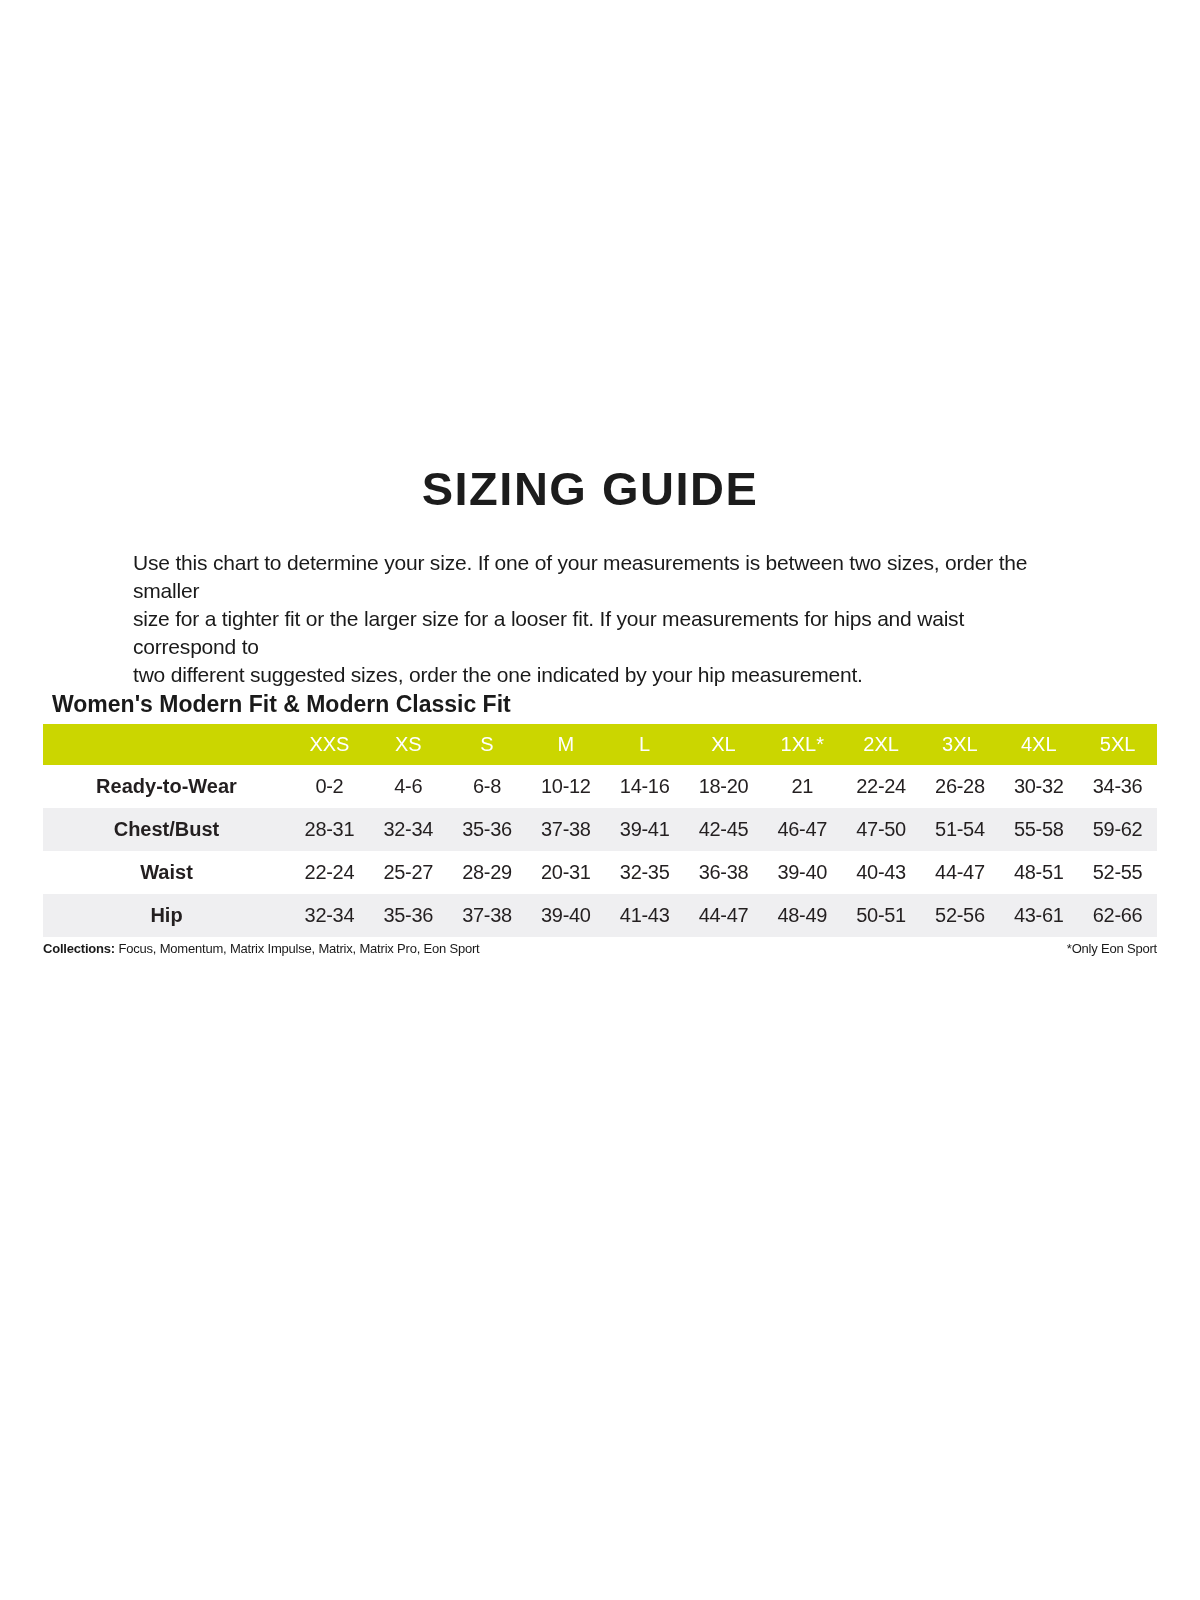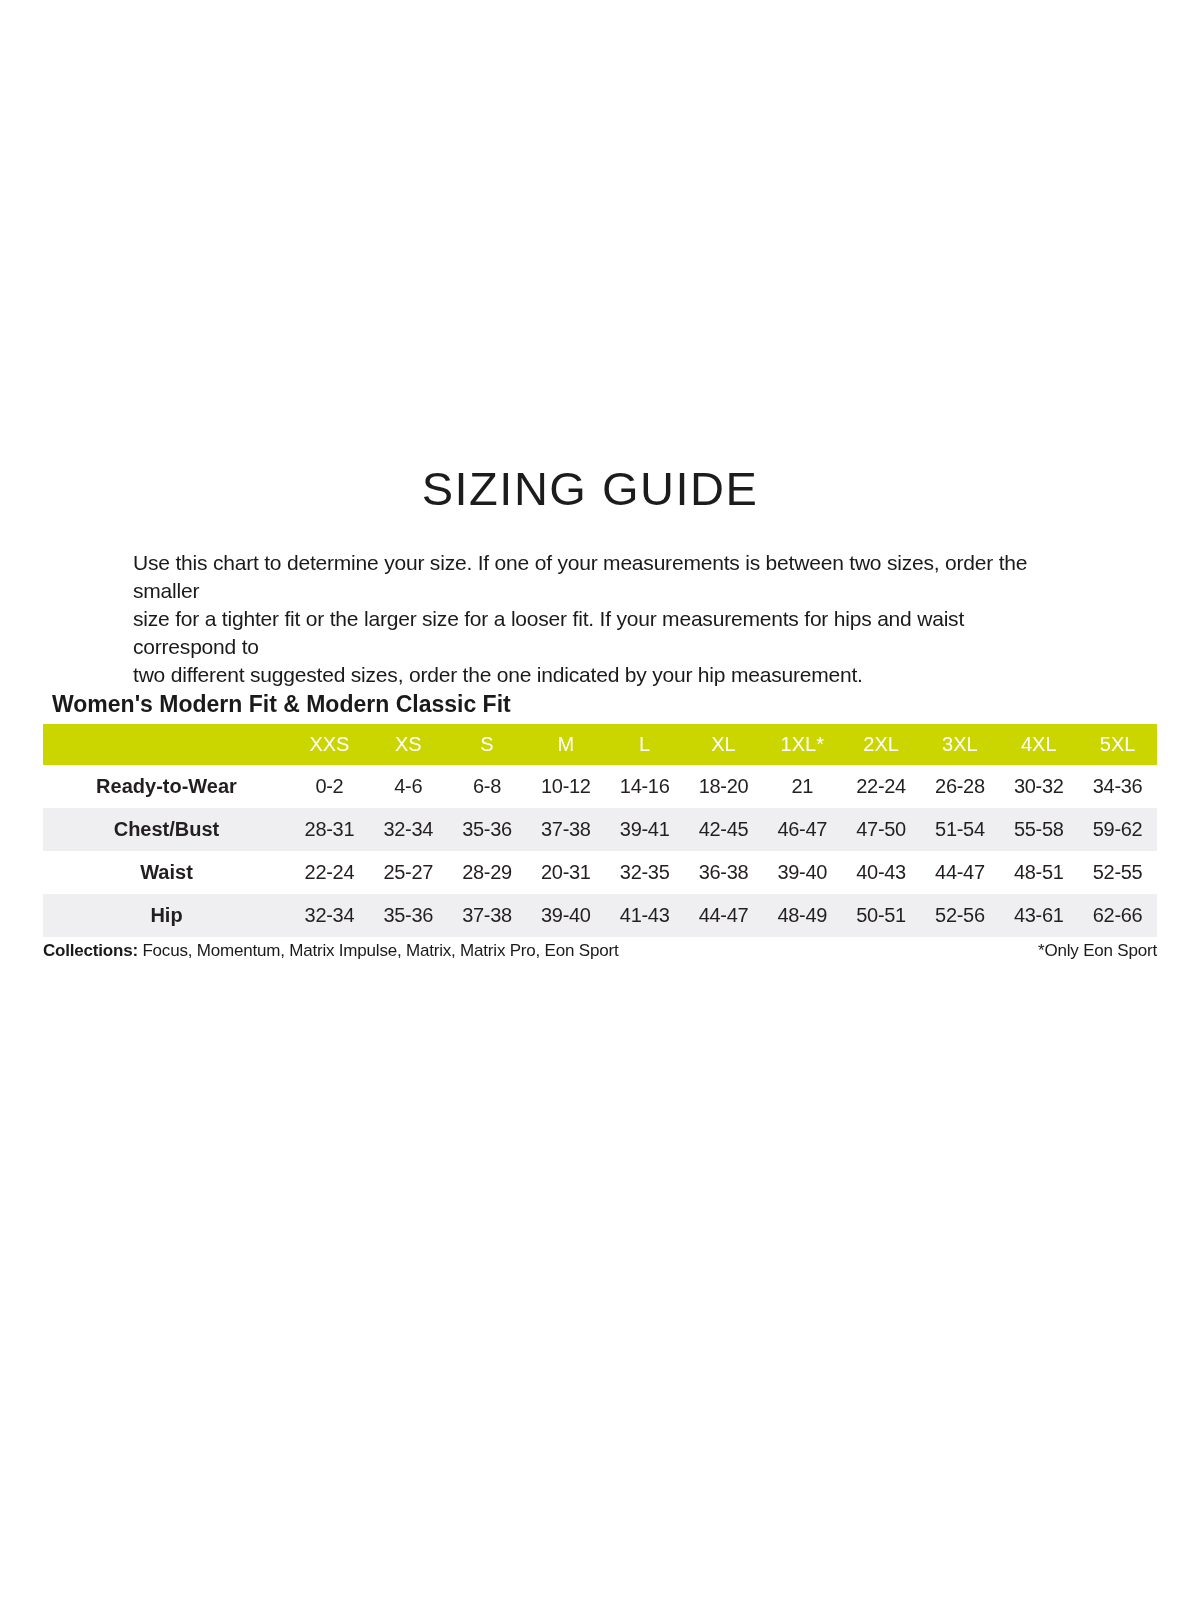--- a/index.html
+++ b/index.html
@@ -20,21 +20,21 @@
     width: 1200px;
     height: 1600px;
   }
   .guide-title {
     position: absolute;
     top: 461px;
     left: 0;
     width: 1180px;
     text-align: center;
     font-size: 47px;
-    font-weight: 400;
+    font-weight: 700;
     letter-spacing: 1.5px;
     color: #1c1c1c;
   }
   .intro {
     position: absolute;
     top: 549px;
     left: 133px;
     width: 925px;
     font-size: 21px;
     line-height: 28px;
@@ -84,21 +84,21 @@
   .size-table tr.alt td {
     background: var(--row-alt-bg, #efeff1);
   }
   .collections-line {
     position: absolute;
     top: 941px;
     left: 43px;
     width: 1114px;
     display: flex;
     justify-content: space-between;
-    font-size: 17px;
+    font-size: 13px;
     letter-spacing: -0.2px;
     color: #1a1a1a;
     gap: 28px;
   }
   .collections-line .bold { font-weight: 700; }
 </style>
 </head>
 <body>
 
 <div class="page">

